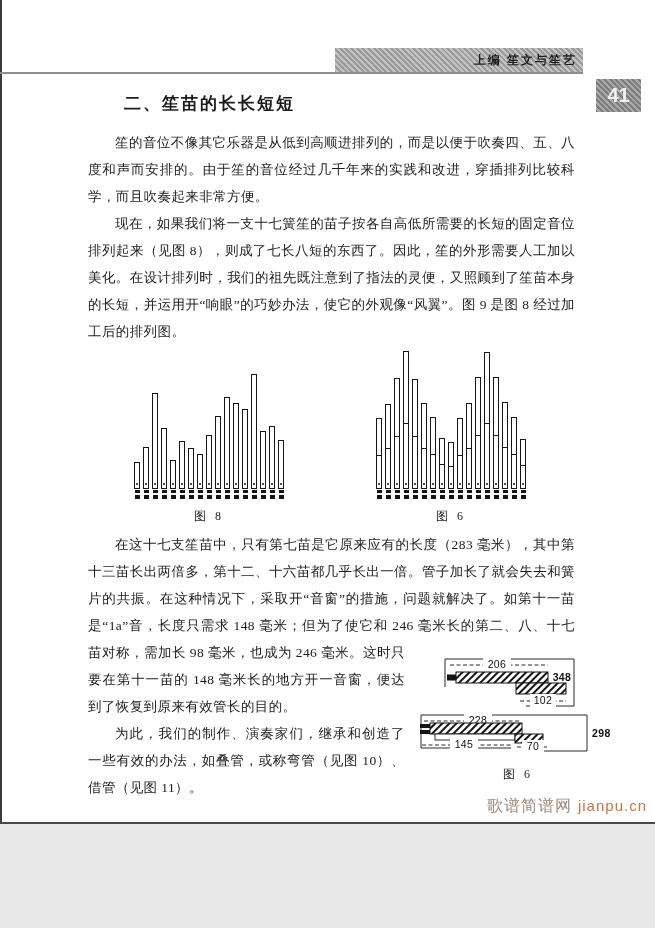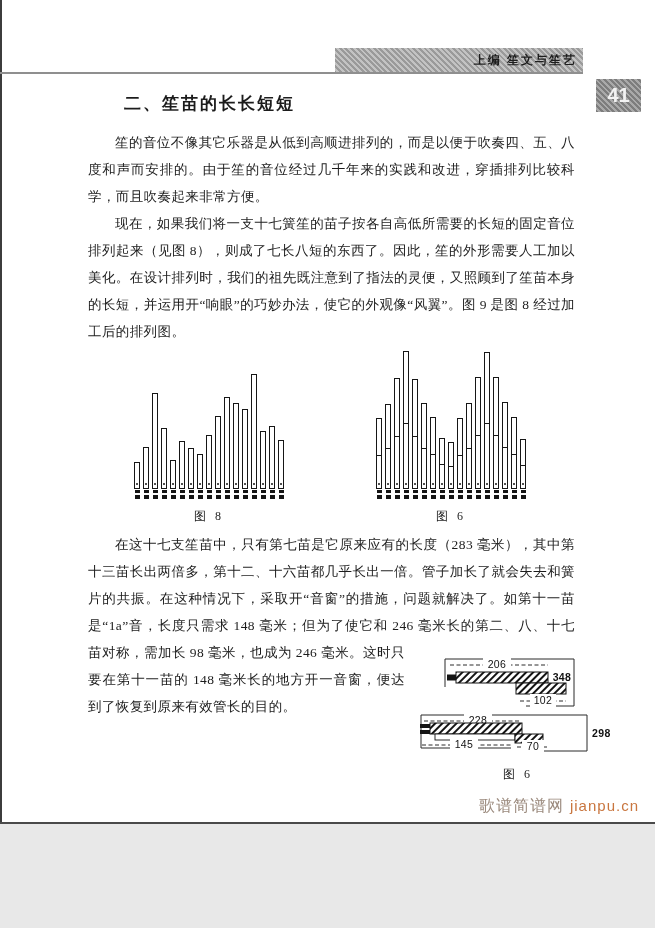--- a/index.html
+++ b/index.html
@@ -61,21 +61,21 @@
   .figcol{
     float:right;display:block;width:206px;
     margin:17px -46px 2px 10px;
     text-align:center;text-indent:0;
   }
   .figcol svg{display:block;margin:0 auto;}
   .figcol .figcap{display:block;margin:4px 0 8px 0;}
   .svg-label{font-family:"Liberation Sans","DejaVu Sans",sans-serif;font-size:10.5px;fill:#111;}
   
   .footer{
-    position:absolute;right:16px;bottom:7px;
+    position:absolute;right:8px;bottom:7px;
     font-size:16px;letter-spacing:1px;
     font-family:"Liberation Serif","DejaVu Serif",serif;
   }
   .footer .site-name{color:#9b8a7d;}
   .footer .site-url{color:#c9763f;margin-left:6px;font-family:"Liberation Sans","DejaVu Sans",sans-serif;font-size:15px;}
 </style>
 </head>
 <body>
 
 <div class="page">
@@ -366,20 +366,21 @@
           <rect x="32" y="27" width="28" height="13" fill="#ffffff"></rect>
           <text class="svg-label" x="46" y="37" text-anchor="middle">145</text>
           <line x1="99" y1="36" x2="131" y2="36" stroke="#141414" stroke-width="0.9" stroke-dasharray="4 2.5"></line>
           <rect x="104" y="29" width="22" height="13" fill="#ffffff"></rect>
           <text class="svg-label" x="115" y="39" text-anchor="middle">70</text>
           <text class="svg-label" x="174" y="26" text-anchor="start" font-weight="bold">298</text>
         </svg>
           <span class="figcap">图 6</span>
         </span><span>称，需加长 98 毫米，也成为 246 毫米。这时只要在第十一苗的 148 毫米长的地方开一音窗，便达到了恢复到原来有效管长的目的。</span></p>
 
+    <p class="para">为此，我们的制作、演奏家们，继承和创造了一些有效的办法，如叠管，或称弯管（见图 10）、借管（见图 11）。</p>
 
   </div>
 
   <div class="footer">
     <span class="site-name">歌谱简谱网</span><span class="site-url">jianpu.cn</span>
   </div>
 
 </div>
 
 </body></html>

